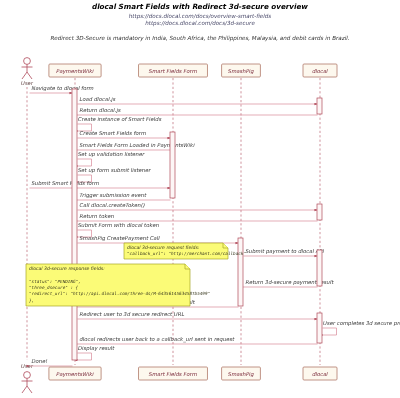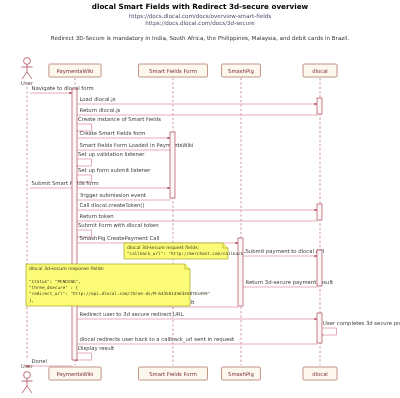--- a/index.html
+++ b/index.html
@@ -1,21 +1,21 @@
 <!DOCTYPE html>
 <html><head>
 <meta charset="utf-8">
 <style>
   html,body{margin:0;padding:0;}
   body{
     width:400px;height:398px;background:#ffffff;
     font-family:"DejaVu Sans","Liberation Sans",sans-serif;
     color:#1a1a1a;overflow:hidden;position:relative;
   }
-  #canvas{position:absolute;inset:0;}
+  #canvas{position:absolute;inset:0;font-style:italic;}
   svg{position:absolute;top:0;left:0;}
   .ttl{font-size:7.2px;font-weight:bold;text-anchor:middle;fill:#000;}
   .sub{font-size:5.6px;text-anchor:middle;fill:#4a4a6a;}
   .note-top{font-size:5.6px;text-anchor:middle;fill:#333;}
   .plabel{font-size:5.3px;text-anchor:middle;fill:#7a2a3a;}
   .msg{font-size:5.3px;fill:#3a3a3a;}
   .actorlbl{font-size:5.2px;text-anchor:middle;fill:#5a3a3a;}
   .notetxt{font-size:4.6px;fill:#3a3a20;}
   .notetxt.mono{font-family:"DejaVu Sans Mono","Liberation Mono",monospace;font-size:4.3px;}
   .lifeline{stroke:#b04a5a;stroke-width:.6;stroke-dasharray:2.2 2.2;}

